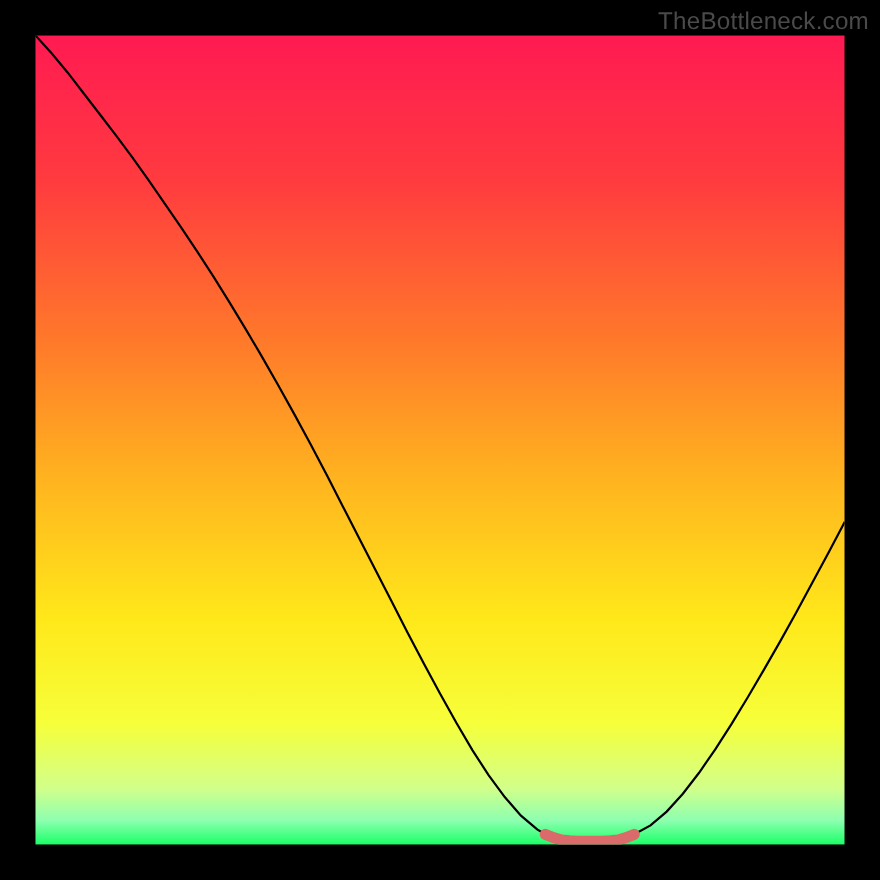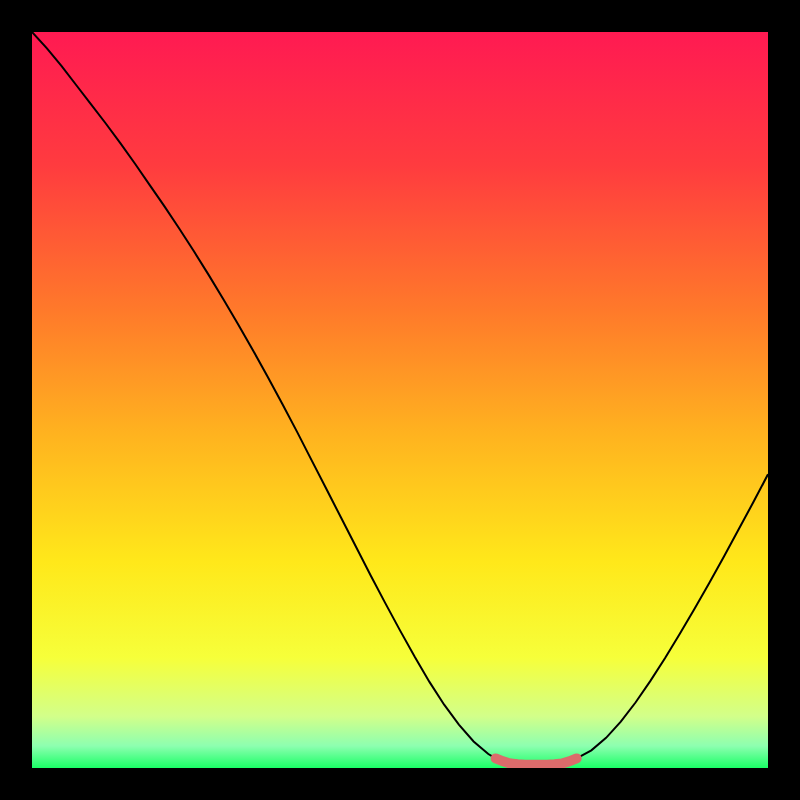--- a/index.html
+++ b/index.html
@@ -6,20 +6,21 @@
   html, body { width: 800px; height: 800px; overflow: hidden; background: #000; font-family: Arial, Helvetica, sans-serif; }
   .frame { position: relative; width: 800px; height: 800px; background: #000; }
   .plot-area { position: absolute; left: 32px; top: 32px; width: 736px; height: 736px; overflow: hidden; }
   .watermark { position: absolute; top: 6px; right: 10px; color: #4a4a4a; font-size: 22px; font-weight: 400; letter-spacing: 0.2px; }
   svg { position: absolute; inset: 0; }
 </style>
 </head>
 <body>
 <div class="frame">
 
+  <div class="watermark">TheBottleneck.com</div>
 
   <div class="plot-area">
     <svg id="grad-svg" viewBox="0 0 736 736" preserveAspectRatio="none">
       <defs>
         <linearGradient id="bg" x1="0" y1="0" x2="0" y2="1">
           <stop offset="0%" stop-color="#ff1a52"></stop>
           <stop offset="18%" stop-color="#ff3b3f"></stop>
           <stop offset="38%" stop-color="#ff7a2a"></stop>
           <stop offset="55%" stop-color="#ffb41f"></stop>
           <stop offset="72%" stop-color="#ffe81a"></stop>

